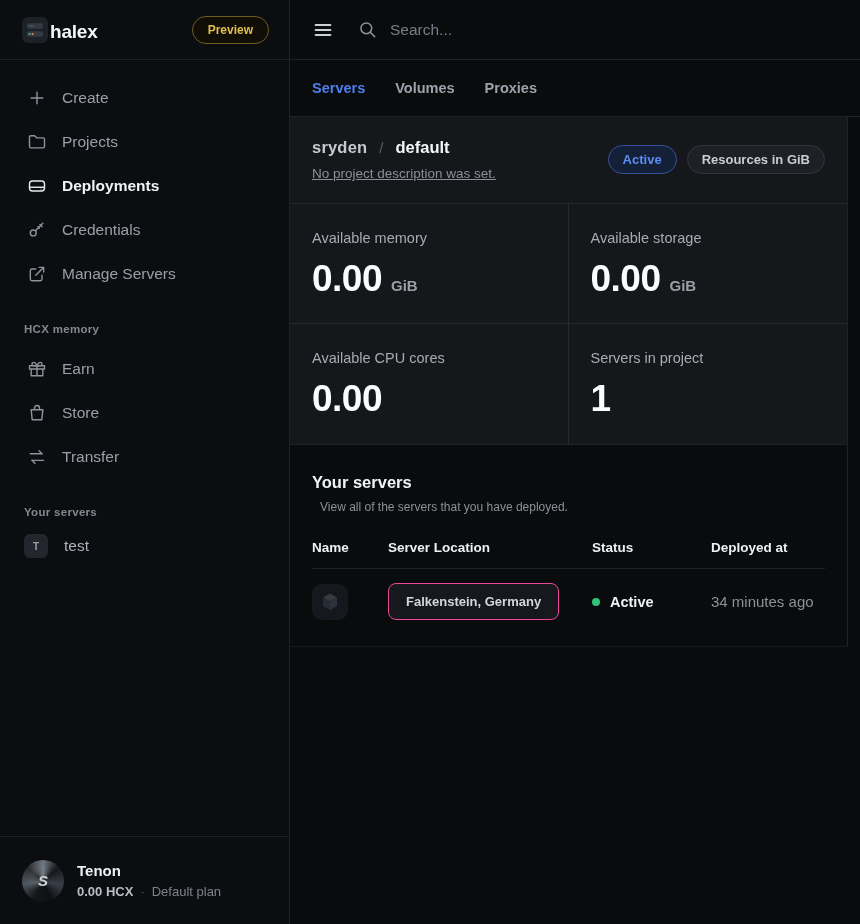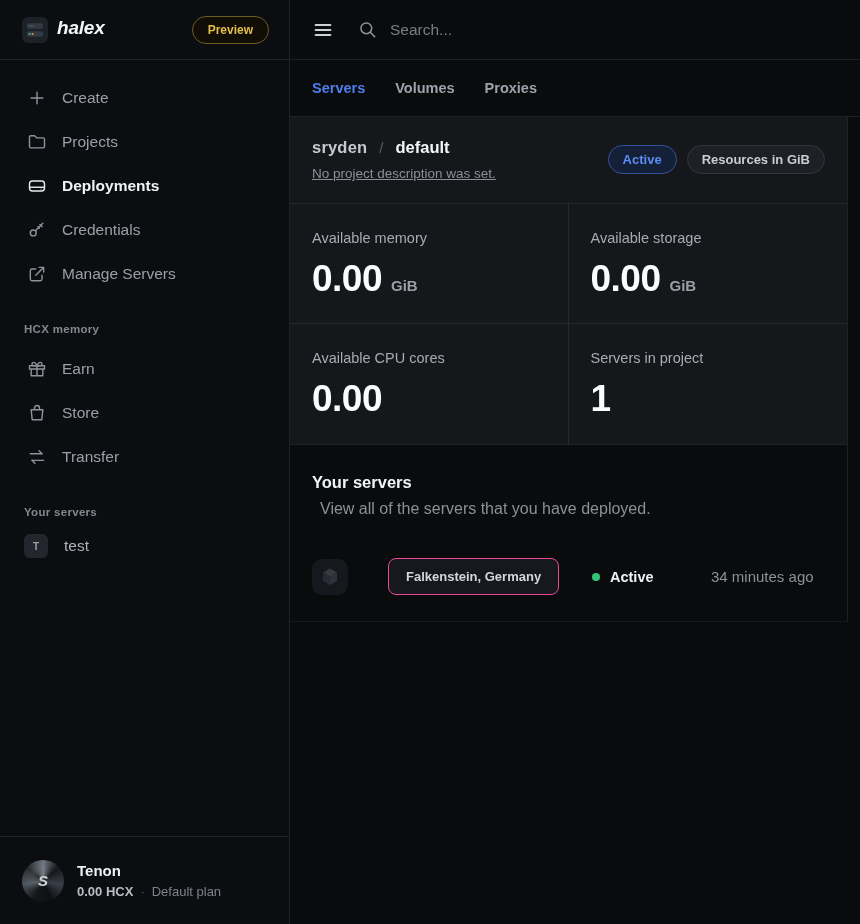--- a/index.html
+++ b/index.html
@@ -18,21 +18,21 @@
     background:#0c0d10;
     border-right:1px solid #1e2126;
     display:flex; flex-direction:column;
   }
   .side-header {
     height:60px; min-height:60px;
     display:flex; align-items:center; justify-content:space-between;
     padding:0 20px 0 22px;
     border-bottom:1px solid #1e2126;
   }
-  .brand { display:flex; align-items:flex-start; gap:9px;font-style:italic; }
+  .brand { display:flex; align-items:flex-end; gap:2px; }
   .logo-box {
     width:26px; height:26px; border-radius:6px;
     background:#1d2128; display:flex; align-items:center; justify-content:center;
   }
   .brand-name { font-size:19px; font-weight:700; color:#f5f6f8; letter-spacing:-0.2px; }
   .preview-badge {
     font-size:12px; font-weight:700; color:#e4bf4e;
     border:1px solid #6f5c20; border-radius:999px;
     padding:6px 15px; background:#100e07;
   }
@@ -122,21 +122,21 @@
   .stat-cell { height:120px; padding:26px 22px 0 22px; }
   .stat-cell.col-l { border-right:1px solid #26292e; }
   .stat-cell.row-t { border-bottom:1px solid #26292e; }
   .stat-label { font-size:14.5px; color:#a6acb3; }
   .stat-value-row { margin-top:12px; display:flex; align-items:baseline; gap:9px; }
   .stat-value { font-size:37px; font-weight:800; color:#fbfcfd; letter-spacing:-0.5px; }
   .stat-unit { font-size:15px; font-weight:600; color:#9aa0a8; }
 
   .servers-section { padding:28px 22px 26px 22px; }
   .servers-title { font-size:16.5px; font-weight:700; color:#f2f4f6; }
-  .servers-subtitle { margin-top:8px; padding-left:8px; font-size:16px; color:#8b9198; }
+  .servers-subtitle { margin-top:8px; padding-left:8px; font-size:12px; color:#8b9198; }
   .table { margin-top:26px; }
   .t-head, .t-row {
     display:grid; grid-template-columns:76px 204px 119px 1fr; align-items:center;
   }
   .t-head { padding-bottom:13px; border-bottom:1px solid #1e2126; }
   .th { font-size:13.5px; font-weight:700; color:#eef0f2; }
   .t-row { padding-top:14px; cursor:pointer; }
   .name-chip {
     width:36px; height:36px; border-radius:10px; background:#16181d;
     display:flex; align-items:center; justify-content:center;
@@ -352,20 +352,26 @@
             <span class="stat-unit"></span>
           </div>
         </div>
       </div>
 
       <div class="servers-section">
         <div class="servers-title">Your servers</div>
         <div class="servers-subtitle">View all of the servers that you have deployed.</div>
 
         <div class="table">
+          <div class="t-head">
+            <span class="th">Name</span>
+            <span class="th">Server Location</span>
+            <span class="th">Status</span>
+            <span class="th">Deployed at</span>
+          </div>
           <div class="t-row">
             <span class="name-chip">
               <svg width="24" height="24" viewBox="0 0 24 24">
                 <polygon points="12,3.5 19,7.5 12,11.5 5,7.5" fill="#363b43"></polygon>
                 <polygon points="5,7.5 12,11.5 12,20 5,16" fill="#272b32"></polygon>
                 <polygon points="19,7.5 12,11.5 12,20 19,16" fill="#2e333b"></polygon>
               </svg>
             </span>
             <span class="loc-btn">Falkenstein, Germany</span>
             <span class="status-cell">

